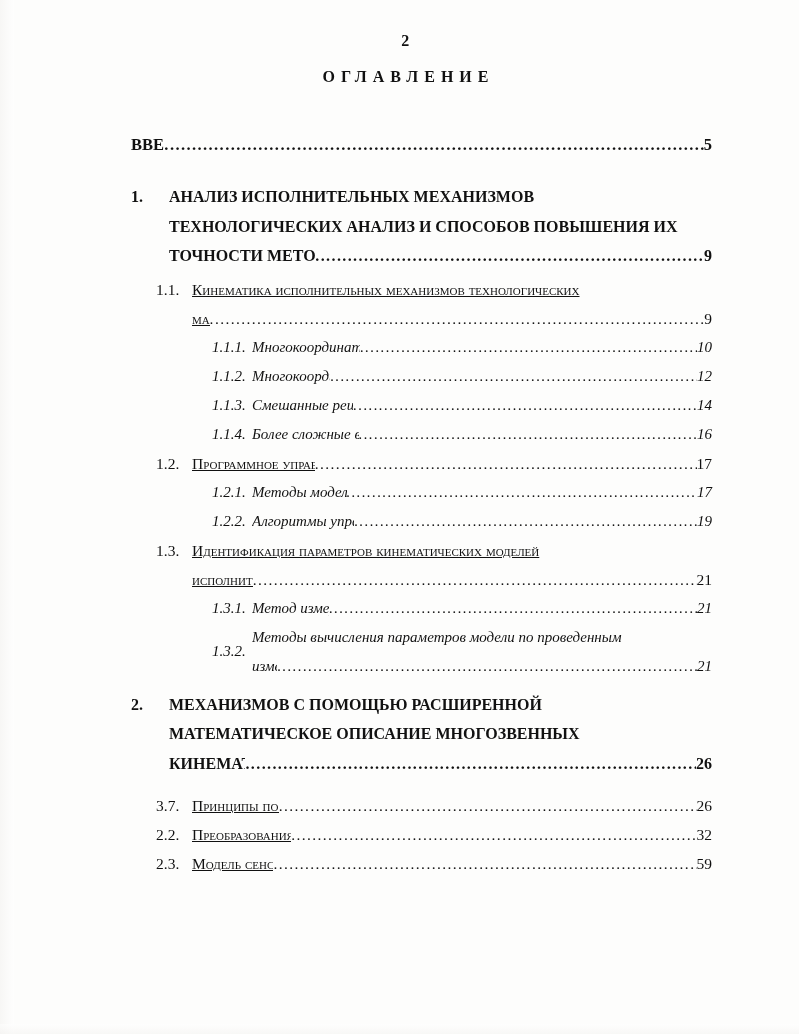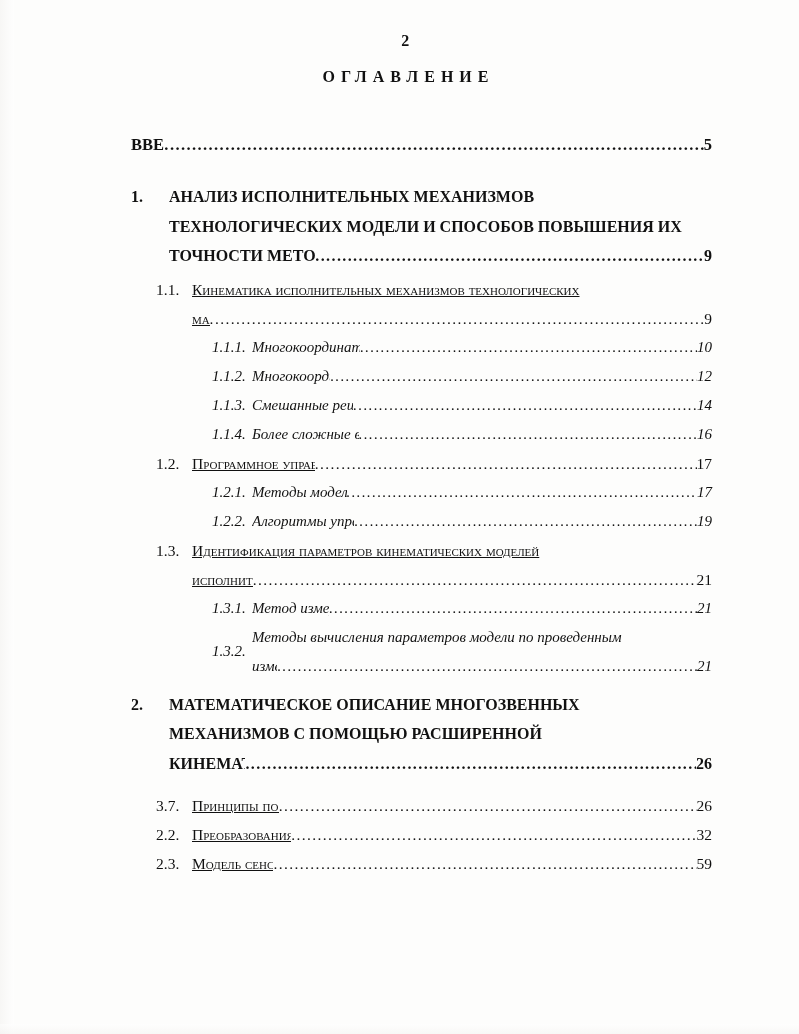--- a/index.html
+++ b/index.html
@@ -187,21 +187,21 @@
 
     <div class="gap-sm"></div>
 
     <div class="entry lvl1">
       <span class="num">1.</span>
       <div class="title-wrap">
         <div class="line">
           <span class="txt">АНАЛИЗ ИСПОЛНИТЕЛЬНЫХ МЕХАНИЗМОВ</span>
         </div>
         <div class="line">
-          <span class="txt">ТЕХНОЛОГИЧЕСКИХ МОДЕЛИ И СПОСОБОВ ПОВЫШЕНИЯ ИХ</span>
+          <span class="txt">ТЕХНОЛОГИЧЕСКИХ АНАЛИЗ И СПОСОБОВ ПОВЫШЕНИЯ ИХ</span>
         </div>
         <div class="line">
           <span class="txt">ТОЧНОСТИ МЕТОДАМИ ПРОГРАММНОГО УПРАВЛЕНИЯ</span>
           <span class="leader">......................................................................................................................................................................................................................................</span>
           <span class="pg">9</span>
         </div>
       </div>
     </div>
 
     <div class="entry lvl2">
@@ -333,24 +333,24 @@
         </div>
       </div>
     </div>
 
     <div class="gap-sm"></div>
 
     <div class="entry lvl1">
       <span class="num">2.</span>
       <div class="title-wrap">
         <div class="line">
+          <span class="txt">МЕХАНИЗМОВ С ПОМОЩЬЮ РАСШИРЕННОЙ</span>
+        </div>
+        <div class="line">
           <span class="txt">МАТЕМАТИЧЕСКОЕ ОПИСАНИЕ МНОГОЗВЕННЫХ</span>
-        </div>
-        <div class="line">
-          <span class="txt">МЕХАНИЗМОВ С ПОМОЩЬЮ РАСШИРЕННОЙ</span>
         </div>
         <div class="line">
           <span class="txt">КИНЕМАТИЧЕСКОЙ МОДЕЛИ</span>
           <span class="leader">...................................................................................................................................................................................................................................................................................</span>
           <span class="pg">26</span>
         </div>
       </div>
     </div>
 
     <div class="gap-sm"></div>

